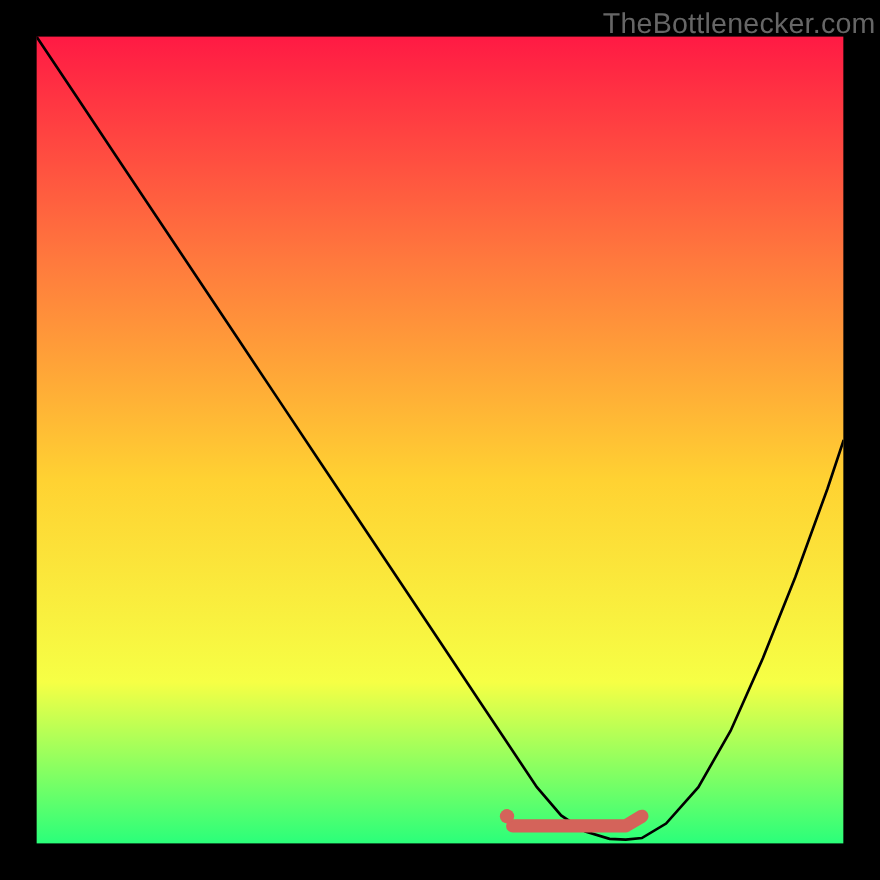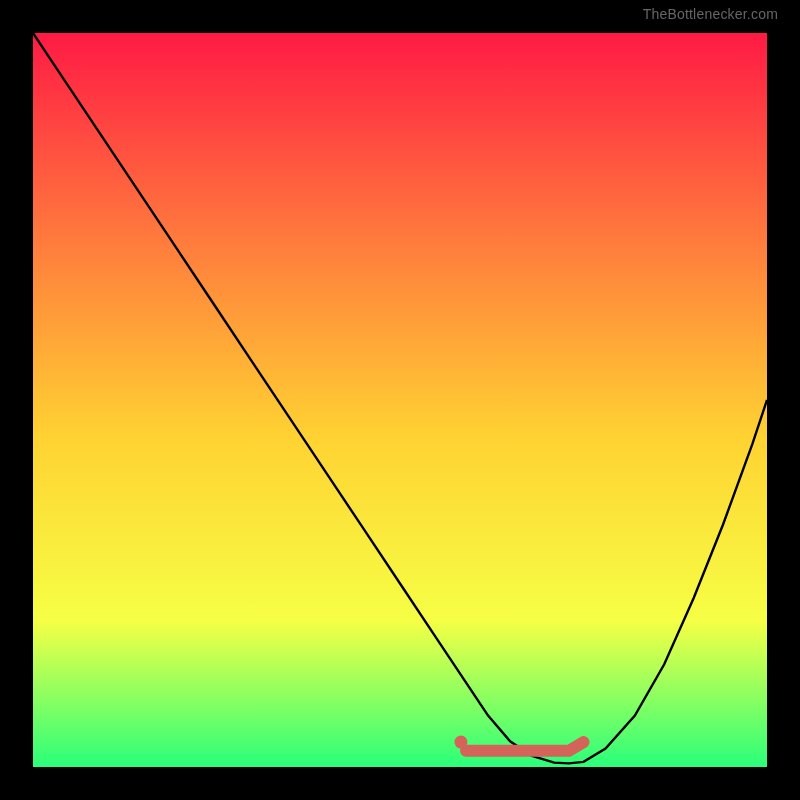--- a/index.html
+++ b/index.html
@@ -13,23 +13,23 @@
   }
   .frame {
     position: relative;
     width: 800px;
     height: 800px;
     background: #000;
   }
   .watermark {
     position: absolute;
     top: 6px;
-    right: 22px;
+    right: 4px;
     color: #666666;
-    font-size: 14px;
+    font-size: 26px;
     font-weight: 500;
     z-index: 10;
     letter-spacing: 0.2px;
   }
   .plot-area {
     position: absolute;
     left: 33px;
     top: 33px;
     width: 734px;
     height: 734px;

